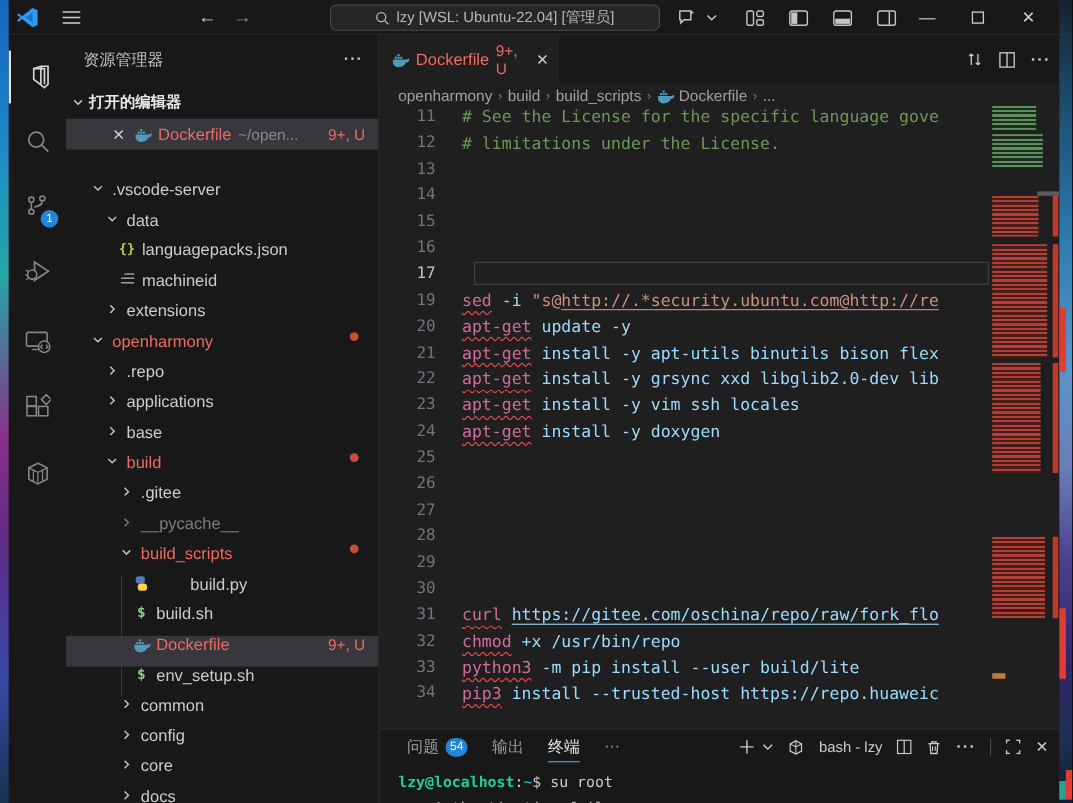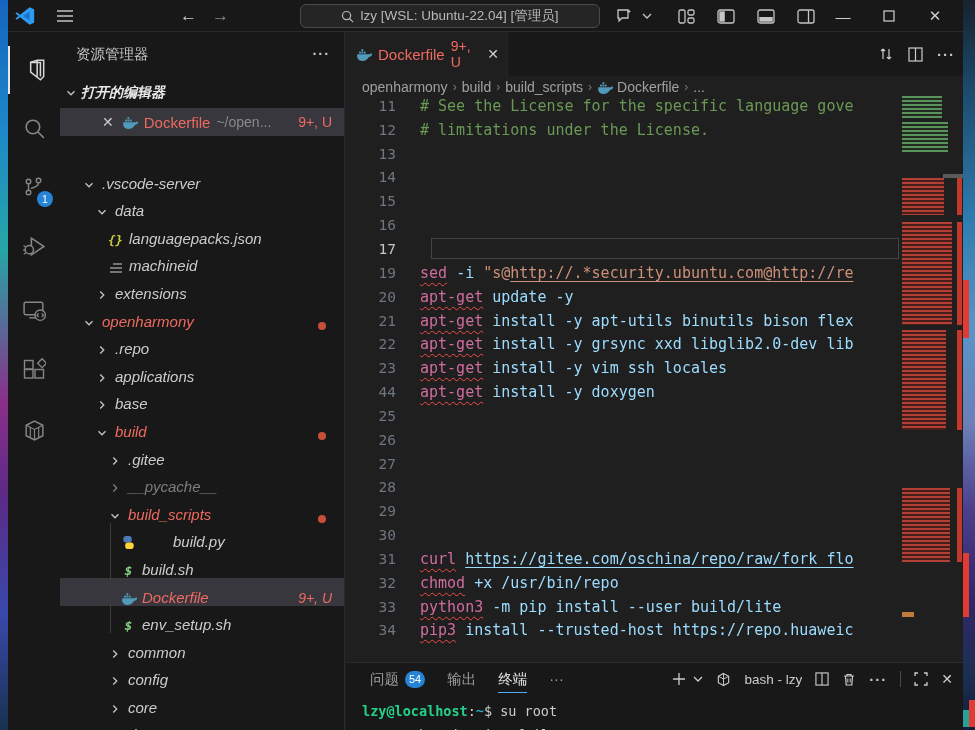--- a/index.html
+++ b/index.html
@@ -37,32 +37,32 @@
   .act-item { position:absolute; left:0; width:52px; height:48px; display:flex; align-items:center; justify-content:center; color:#868686; }
   .act-item.active { color:#d7d7d7; border-left:2px solid #e7e7e7; }
   .act-badge { position:absolute; right:7px; bottom:4px; min-width:16px; height:16px; border-radius:8px;
     background:#2584d6; color:#fff; font-size:10.5px; display:flex; align-items:center; justify-content:center; padding:0 3px; }
 
   
   #sidebar { position:absolute; left:60px; top:32px; width:285px; height:698px; background:#181818; border-right:1px solid #2b2b2b; overflow:hidden; }
   #sb-title-row { position:absolute; top:0; left:0; width:100%; height:44px; display:flex; align-items:center; padding:0 14px 0 16px; color:#c5c5c5; font-size:14.5px; }
   #sb-title-row .grow { flex:1; }
   .dots { color:#c5c5c5; letter-spacing:1px; font-weight:bold; }
-  .section-h { position:absolute; left:0; width:100%; height:26px; display:flex; align-items:center; gap:3px; padding-left:4px; font-weight:bold; font-size:14px; color:#e8e8e8;font-style:italic; }
+  .section-h { position:absolute; left:0; width:100%; height:26px; display:flex; align-items:center; gap:3px; padding-left:4px; font-weight:bold; font-size:14px; color:#e8e8e8; }
   #open-editors-h { top:48px; }
   #workspace-h { top:104px; height:28px; }
   #open-editor-row { position:absolute; top:76px; left:0; width:100%; height:28px; background:#37373d; display:flex; align-items:center; gap:6px; padding-left:42px; }
   #open-editor-row .close-x { color:#cccccc; font-size:14px; margin-right:2px; }
   .err-text { color:#ef6a60; }
   .dim-path { color:#8a8a8a; font-size:14px; }
   .row-badge { color:#ef6a60; font-size:14px; }
   #oe-badge { position:absolute; right:12px; }
 
   #tree { position:absolute; top:132px; left:0; width:100%; }
-  .trow { position:relative; height:27.6px; display:flex; align-items:flex-end; gap:5px; font-size:15px; color:#cccccc;font-style:italic; }
+  .trow { position:relative; height:27.6px; display:flex; align-items:flex-start; gap:5px; font-size:15px; color:#cccccc; }
   .trow.selected { background:#37373d; }
   .trow .chev { width:16px; display:flex; justify-content:center; color:#c5c5c5; flex:none; }
   .trow .ficon { width:17px; display:flex; justify-content:center; align-items:center; flex:none; }
   .trow .lbl { white-space:nowrap; }
   .trow.err .lbl { color:#ef6a60; }
   .trow.dim .lbl, .trow.dim .chev { color:#7d7d7d; }
   .trow .grow { flex:1; }
   .mod-dot { width:8px; height:8px; border-radius:50%; background:#c74e39; margin-right:18px; flex:none; }
   .tbadge { color:#ef6a60; margin-right:12px; font-size:14px; flex:none; }
   #indent-guide { position:absolute; left:50px; width:1px; background:#3a3a3a; }
@@ -603,21 +603,21 @@
         </div>
         <div class="cl">
           <span class="ln">22</span>
           <span class="ct"><span class="tk-cmd">apt-get</span><span class="tk-plain"> </span><span class="tk-arg">install -y grsync xxd libglib2.0-dev lib</span></span>
         </div>
         <div class="cl">
           <span class="ln">23</span>
           <span class="ct"><span class="tk-cmd">apt-get</span><span class="tk-plain"> </span><span class="tk-arg">install -y vim ssh locales</span></span>
         </div>
         <div class="cl">
-          <span class="ln">44</span>
+          <span class="ln">24</span>
           <span class="ct"><span class="tk-cmd">apt-get</span><span class="tk-plain"> </span><span class="tk-arg">install -y doxygen</span></span>
         </div>
         <div class="cl">
           <span class="ln">25</span>
           <span class="ct"></span>
         </div>
         <div class="cl">
           <span class="ln">26</span>
           <span class="ct"></span>
         </div>

